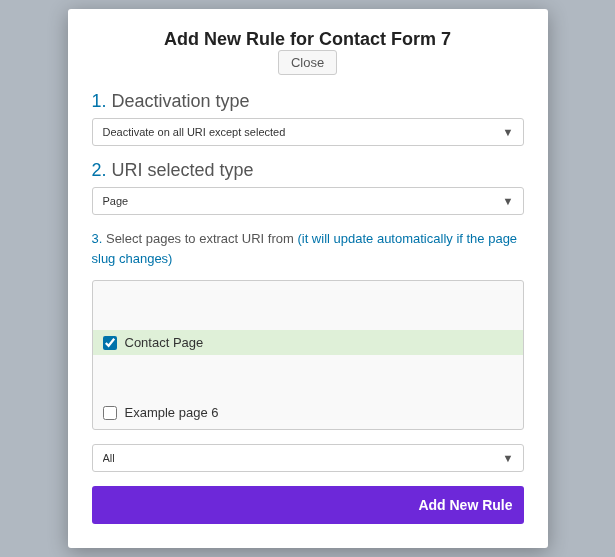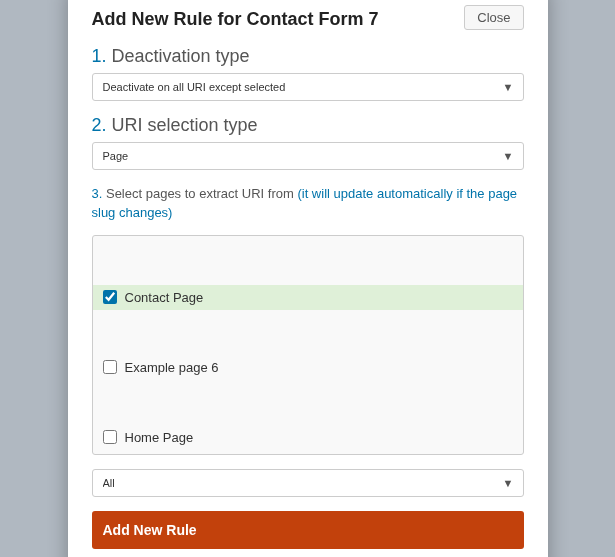--- a/index.html
+++ b/index.html
@@ -17,22 +17,23 @@
     .modal {
       background: #fff;
       width: 480px;
       border-radius: 3px;
       box-shadow: 0 4px 20px rgba(0,0,0,0.3);
       padding: 20px 24px 24px 24px;
     }
     .modal-header {
       display: flex;
       justify-content: space-between;
-      align-items: flex-end;
+      align-items: center;
       margin-bottom: 16px;
+      flex-direction: column;
     }
     .modal-title {
       font-size: 18px;
       font-weight: 600;
       color: #222;
     }
     .close-btn {
       background: #f7f7f7;
       border: 1px solid #ccc;
       border-radius: 3px;
@@ -96,21 +97,21 @@
     .pages-list {
       border: 1px solid #ccc;
       border-radius: 3px;
       background: #f9f9f9;
       min-height: 140px;
       padding: 4px 0;
       margin-bottom: 14px;
     }
     .page-item {
       display: flex;
-      align-items: flex-start;
+      align-items: center;
       padding: 5px 10px;
       cursor: pointer;
       font-size: 13px;
       margin-top: 45px;
     }
     .page-item.selected {
       background: #dff0d8;
     }
     .page-item input[type="checkbox"] {
       margin-right: 8px;
@@ -121,28 +122,28 @@
     }
     .page-item label {
       cursor: pointer;
       color: #333;
     }
 
     .add-btn {
       display: block;
       width: 100%;
       padding: 11px;
-      background: #c2410c;
+      background: #6d28d9;
       color: #fff;
       border: none;
       border-radius: 3px;
       font-size: 14px;
       font-weight: 600;
       cursor: pointer;
-      text-align: left;
+      text-align: right;
       margin-top: 6px;
     }
   </style>
 </head>
 <body>
 
 <div class="modal">
   <div class="modal-header">
     <h2 class="modal-title">Add New Rule for Contact Form 7</h2>
     <button class="close-btn">Close</button>
@@ -158,21 +159,21 @@
         <option>Deactivate on selected URI</option>
         <option>Activate on all URI except selected</option>
         <option>Activate on selected URI</option>
       </select>
       <span class="select-arrow">▼</span>
     </div>
   </div>
 
   <div class="form-group">
     <div class="section-label">
-      <span class="num">2.</span><span class="text"> URI selection type</span>
+      <span class="num">2.</span><span class="text"> URI selected type</span>
     </div>
     <div class="select-wrapper">
       <select>
         <option>Page</option>
         <option>URI</option>
         <option>Regex</option>
       </select>
       <span class="select-arrow">▼</span>
     </div>
   </div>
@@ -183,24 +184,20 @@
     </div>
     <div class="pages-list">
       <div class="page-item selected">
         <input type="checkbox" id="contact-page" checked="" style="">
         <label for="contact-page">Contact Page</label>
       </div>
       <div class="page-item">
         <input type="checkbox" id="example-page-1" style="">
         <label for="example-page-1">Example page 6</label>
       </div>
-      <div class="page-item">
-        <input type="checkbox" id="home-page" style="">
-        <label for="home-page">Home Page</label>
-      </div>
     </div>
   </div>
 
   <div class="form-group">
     <div class="select-wrapper">
       <select>
         <option>All</option>
         <option>Desktop</option>
         <option>Mobile</option>
         <option>Tablet</option>

